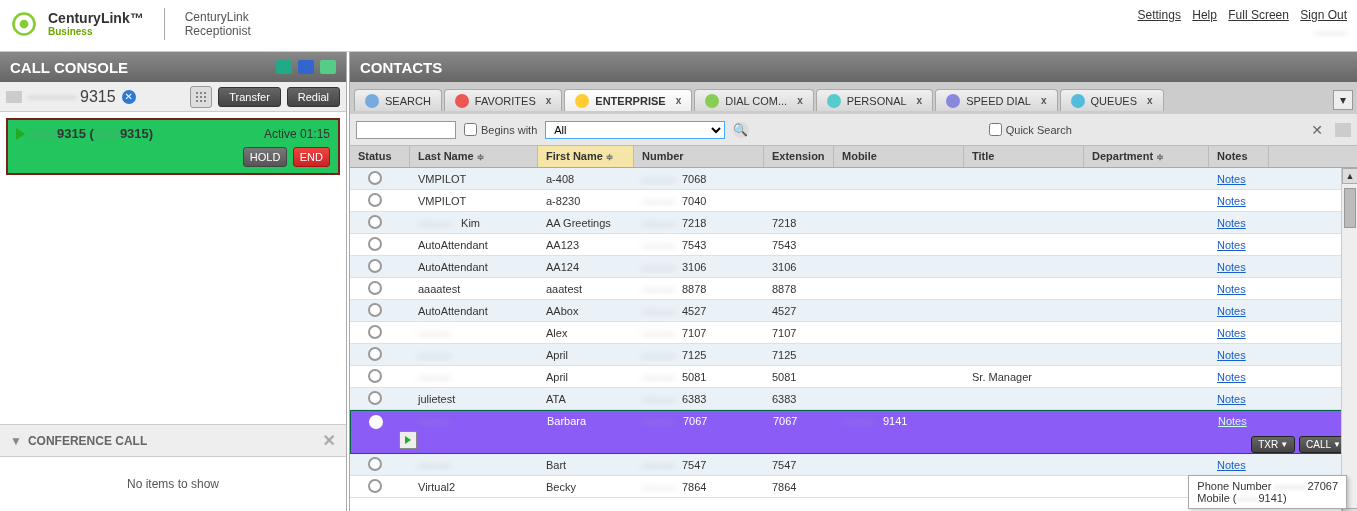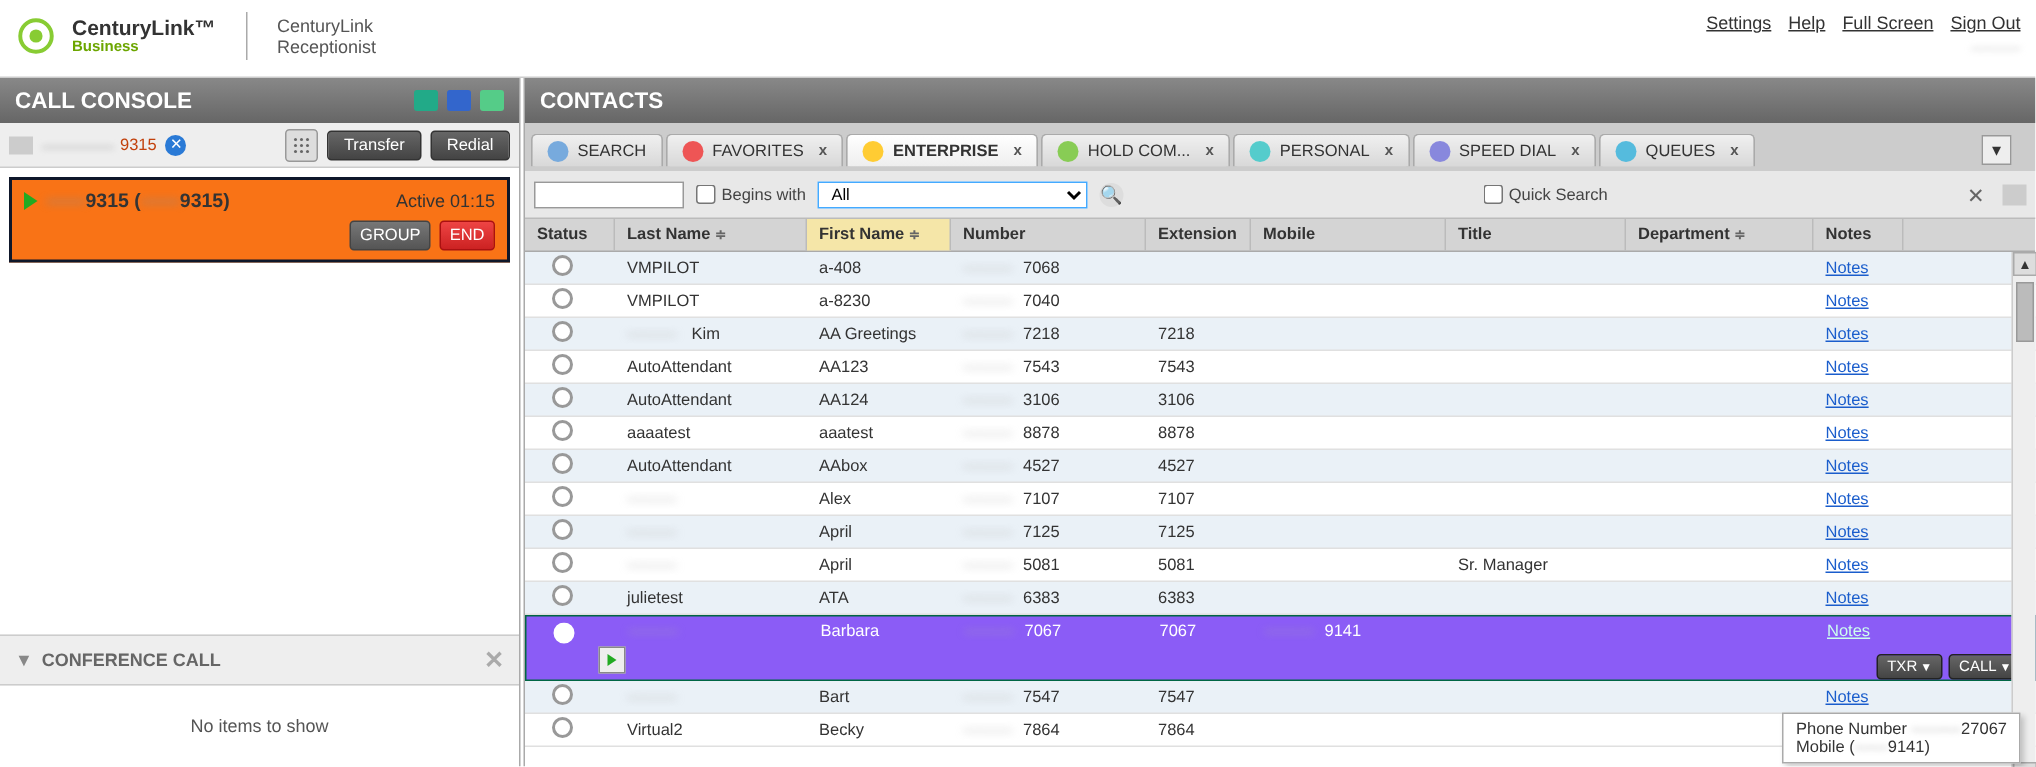--- a/index.html
+++ b/index.html
@@ -25,47 +25,47 @@
 
 
 .panel-header { background: linear-gradient(#888, #666); color: #fff; font-weight: bold; font-size: 15px; padding: 6px 10px; display: flex; justify-content: space-between; align-items: center; height: 30px; }
 .panel-header-icons { display: flex; gap: 6px; }
 .panel-header-icons span { width: 16px; height: 14px; background: #3a5; border-radius: 2px; display: inline-block; }
 
 
 .call-toolbar { background: #eee; padding: 4px 6px; display: flex; align-items: center; gap: 6px; border-bottom: 1px solid #ccc; height: 30px; }
 .dial-input { flex: 0 0 auto; display: flex; align-items: center; gap: 4px; }
 .dial-number { color: #999; font-size: 12px; filter: blur(2px); }
-.dial-suffix { color: #c2410c; font-size: 11px; }
+.dial-suffix { color: #404040; font-size: 16px; }
 .dial-x { width: 14px; height: 14px; border-radius: 50%; background: #2a7ad6; color: #fff; font-size: 10px; text-align: center; line-height: 14px; cursor: pointer; }
 .call-toolbar .spacer { flex: 1; }
 .dialpad-btn { width: 22px; height: 22px; background: #ddd; border: 1px solid #999; border-radius: 3px; cursor: pointer; display: flex; align-items: center; justify-content: center; }
 .btn-dark { background: linear-gradient(#666, #444); color: #fff; border: 1px solid #333; border-radius: 3px; padding: 3px 10px; font-size: 11px; cursor: pointer; }
 
-.active-call { margin: 6px; border: 2px solid #0f172a; padding: 6px 8px; background: #f97316; }
+.active-call { margin: 6px; border: 2px solid #7f1d1d; padding: 6px 8px; background: #22c55e; }
 .active-call-top { display: flex; align-items: center; justify-content: space-between; }
 .active-call-left { display: flex; align-items: center; gap: 6px; }
 .play-tri { width: 0; height: 0; border-top: 6px solid transparent; border-bottom: 6px solid transparent; border-left: 9px solid #2a2; }
 .caller { font-weight: bold; font-size: 13px; }
 .caller .blur { filter: blur(3px); color: #888; }
 .call-status { font-size: 12px; color: #333; }
 .active-call-btns { text-align: right; margin-top: 6px; }
 .btn-hold { background: linear-gradient(#777, #555); color: #fff; border: 1px solid #444; border-radius: 3px; padding: 3px 6px; font-size: 11px; cursor: pointer; }
 .btn-end { background: linear-gradient(#e44, #c22); color: #fff; border: 1px solid #a11; border-radius: 3px; padding: 3px 6px; font-size: 11px; cursor: pointer; margin-left: 2px; }
 
 .left-spacer { flex: 1; background: #fff; }
 
 .conf-header { background: #eee; padding: 6px 10px; display: flex; justify-content: space-between; align-items: center; border-top: 1px solid #ccc; border-bottom: 1px solid #ccc; }
 .conf-title { font-weight: bold; color: #666; font-size: 12px; }
 .conf-arrow { color: #888; margin-right: 6px; }
 .conf-x { color: #aaa; font-size: 16px; cursor: pointer; font-weight: bold; }
 .conf-body { text-align: center; padding: 20px; color: #555; font-size: 12px; }
 
 
-.tabs { display: flex; background: #ccc; padding: 4px 16px 0 4px; gap: 2px; align-items: center; height: 32px; }
+.tabs { display: flex; background: #ccc; padding: 4px 4px 0 4px; gap: 2px; align-items: center; height: 32px; }
 .tab { background: linear-gradient(#f0f0f0, #d8d8d8); border: 1px solid #aaa; border-bottom: none; border-radius: 4px 4px 0 0; padding: 3px 10px; font-size: 11px; display: flex; align-items: center; gap: 6px; cursor: pointer; height: 22px; }
 .tab.active { background: linear-gradient(#fff, #eee); font-weight: bold; }
 .tab-icon { width: 14px; height: 14px; border-radius: 50%; display: inline-block; }
 .tab-x { color: #555; font-size: 10px; font-weight: bold; margin-left: 4px; }
 .tab-menu { margin-left: auto; width: 20px; height: 20px; border: 1px solid #999; background: #eee; cursor: pointer; display: flex; align-items: center; justify-content: center; }
 
 
 .search-bar { background: #e8e8e8; padding: 6px; display: flex; align-items: center; gap: 8px; border-bottom: 1px solid #bbb; height: 32px; }
 .search-input { border: 1px solid #999; background: #fff; width: 100px; height: 18px; }
 .checkbox-lbl { display: flex; align-items: center; gap: 4px; font-size: 11px; color: #444; }
@@ -189,21 +189,21 @@
       <div class="active-call-top">
         <div class="active-call-left">
           <span class="play-tri"></span>
           <span class="caller">
             <span class="blur">——</span><span>9315 (</span><span class="blur">——</span><span>9315)</span>
           </span>
         </div>
         <span class="call-status">Active 01:15</span>
       </div>
       <div class="active-call-btns">
-        <button class="btn-hold">GROUP</button>
+        <button class="btn-hold">HOLD</button>
         <button class="btn-end">END</button>
       </div>
     </div>
     <div class="left-spacer"></div>
     <div class="conf-header">
       <span><span class="conf-arrow">▼</span><span class="conf-title">CONFERENCE CALL</span></span>
       <span class="conf-x">✕</span>
     </div>
     <div class="conf-body">
       <span>No items to show</span>
@@ -224,21 +224,21 @@
           <span>FAVORITES</span>
           <span class="tab-x">x</span>
         </div>
         <div class="tab active">
           <span class="tab-icon" style="background: rgb(255, 204, 51);"></span>
           <span>ENTERPRISE</span>
           <span class="tab-x">x</span>
         </div>
         <div class="tab">
           <span class="tab-icon" style="background: rgb(136, 204, 85);"></span>
-          <span>HOLD COM...</span>
+          <span>DIAL COM...</span>
           <span class="tab-x">x</span>
         </div>
         <div class="tab">
           <span class="tab-icon" style="background: rgb(85, 204, 204);"></span>
           <span>PERSONAL</span>
           <span class="tab-x">x</span>
         </div>
         <div class="tab">
           <span class="tab-icon" style="background: rgb(136, 136, 221);"></span>
           <span>SPEED DIAL</span>

